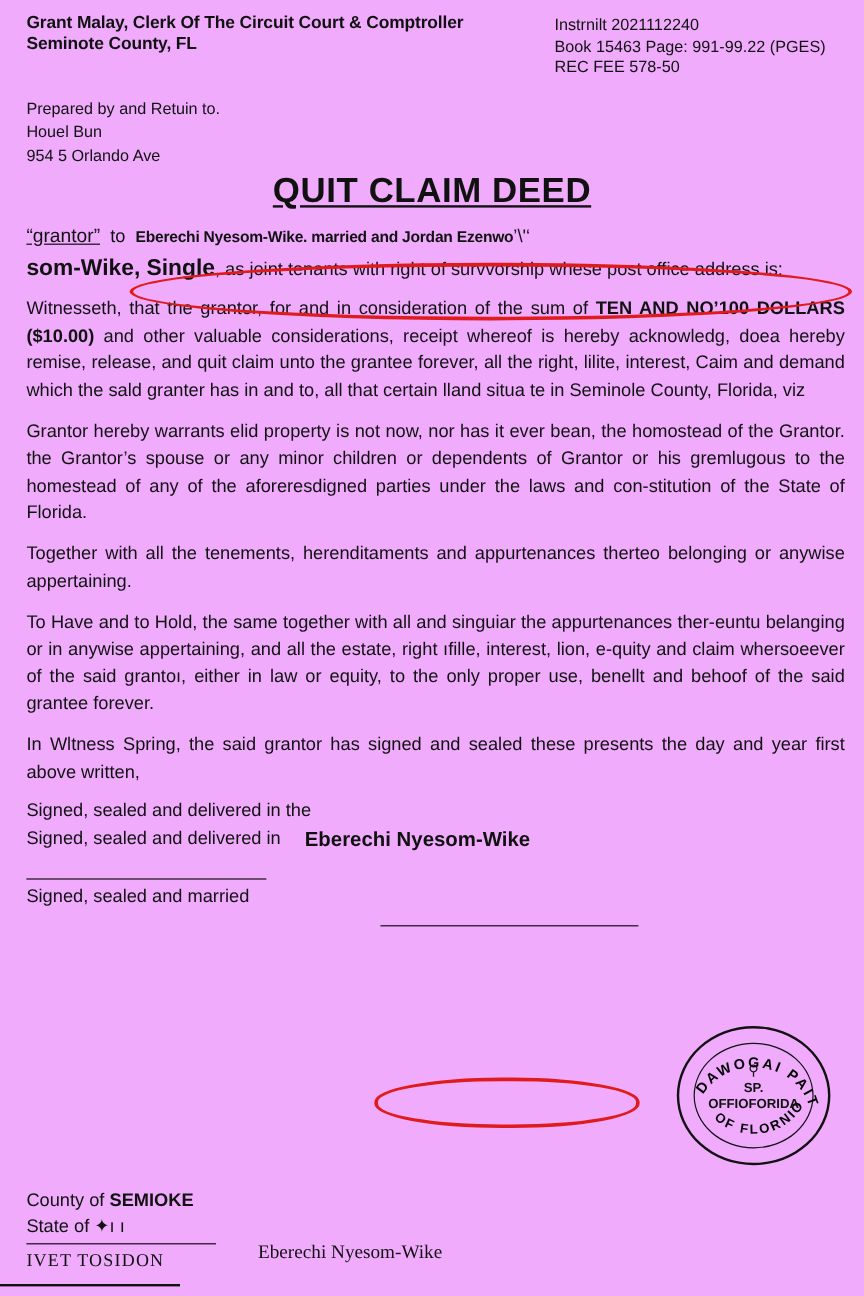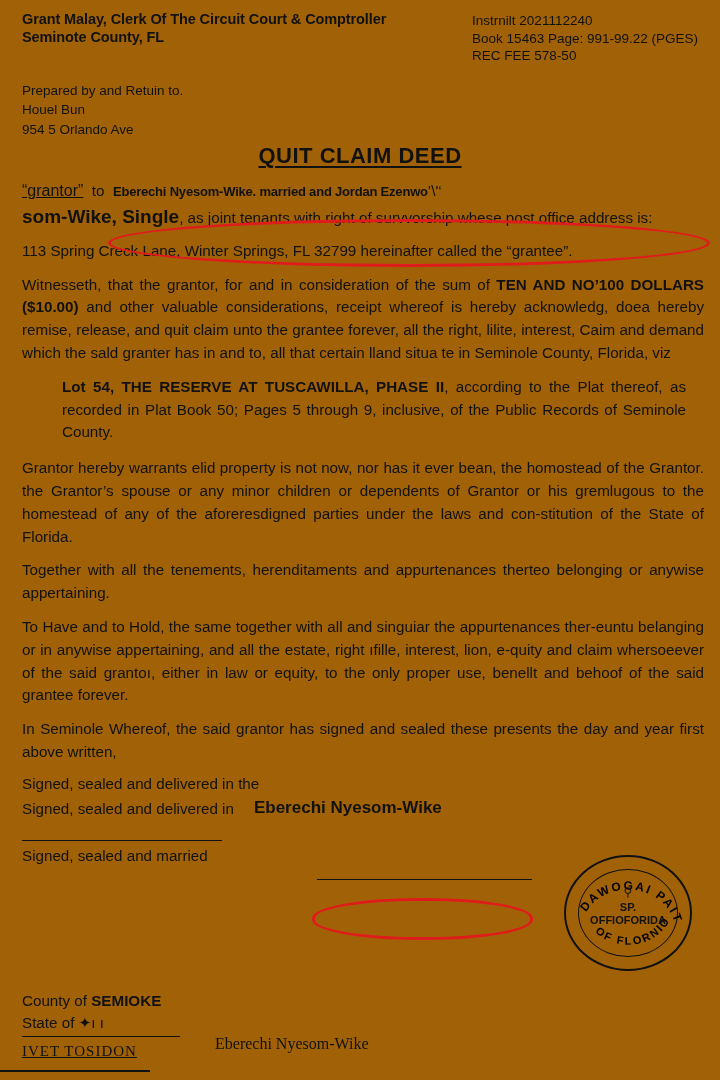--- a/index.html
+++ b/index.html
@@ -14,56 +14,56 @@
     color: #111111;
     position: relative;
     overflow: hidden;
   }
   .page {
     position: relative;
     width: 720px;
     height: 1080px;
     padding: 0;
     box-sizing: border-box;
-    background: #a16207;
+    background: #f0abfc;
   }
 
   
   .header {
     display: flex;
     justify-content: space-between;
     align-items: flex-start;
     padding: 10px 14px 0 22px;
   }
   .clerk-block {
     font-size: 14.5px;
     line-height: 1.25;
     font-weight: 600;
     letter-spacing: -0.1px;
     max-width: 400px;
   }
   .instr-block {
     font-size: 13.5px;
     line-height: 1.3;
     margin-top: 2px;
-    margin-right: 8px;
+    margin-right: 18px;
     font-weight: 500;
   }
 
   .prepared {
     margin: 16px 0 0 22px;
     font-size: 13.5px;
     line-height: 1.45;
     font-weight: 500;
   }
 
   
   .title {
     text-align: center;
-    font-size: 22px;
+    font-size: 29px;
     font-weight: 700;
     letter-spacing: 0.5px;
     margin: 4px 0 10px 0;
     text-decoration: underline;
     text-underline-offset: 3px;
   }
 
   
   .body-wrap {
     padding: 0 16px 0 22px;
@@ -129,21 +129,21 @@
   }
 
   
   .sig-area {
     position: relative;
     padding: 0 16px 0 22px;
     font-size: 15.2px;
   }
   .sig-row {
     display: flex;
-    align-items: center;
+    align-items: flex-start;
     gap: 14px;
     margin-bottom: 6px;
   }
   .sig-label { white-space: nowrap; }
   .sig-rule {
     border-bottom: 1.6px solid #111;
     width: 200px;
     height: 14px;
   }
   .sig-name-written {
@@ -207,21 +207,20 @@
   .state-rule {
     border-bottom: 1.6px solid #111;
     width: 158px;
     margin-top: 2px;
   }
   .scrawl {
     font-size: 15px;
     letter-spacing: 1px;
     margin-top: 4px;
     font-family: "Liberation Serif", serif;
-    text-decoration: underline;
   }
   .bottom-name {
     position: absolute;
     left: 215px;
     top: 1035px;
     font-size: 16px;
     font-family: "Liberation Serif", serif;
   }
   .bottom-rule {
     position: absolute;
@@ -256,34 +255,32 @@
 
   <div class="title">QUIT CLAIM DEED</div>
 
   <div class="body-wrap">
 
 
     <p class="line1"><span class="quote-grantor">“grantor”</span>&nbsp;&nbsp;<span>to</span>&nbsp;&nbsp;<span class="names-line">Eberechi Nyesom-Wike. married and Jordan Ezenwo</span><span>’\'‘</span></p>
 
     <p class="line2"><span class="bigname">som-Wike, Single</span><span>, as joint tenants with right of survvorship whese post office address is:</span></p>
 
-    <p class="para">113 Spring Creck Lane, Winter Springs, FL 32799 hereinafter called the “grantee”.</p>
 
 
     <p class="para"><span>Witnesseth, that the grantor, for and in consideration of the sum of </span><b>TEN AND NO’100 DOLLARS ($10.00)</b><span> and other valuable considerations, receipt whereof is hereby acknowledg, doea hereby remise, release, and quit claim unto the grantee forever, all the right, lilite, interest, Caim and demand which the sald granter has in and to, all that certain lland situa te in Seminole County, Florida, viz</span></p>
 
-    <p class="lot-para"><b>Lot 54, THE RESERVE AT TUSCAWILLA, PHASE II</b><span>, according to the Plat thereof, as recorded in Plat Book 50; Pages 5 through 9, inclusive, of the Public Records of Seminole County.</span></p>
 
     <p class="para">Grantor hereby warrants elid property is not now, nor has it ever bean, the homostead of the Grantor. the Grantor’s spouse or any minor children or dependents of Grantor or his gremlugous to the homestead of any of the aforeresdigned parties under the laws and con-stitution of the State of Florida.</p>
 
     <p class="para">Together with all the tenements, herenditaments and appurtenances therteo belonging or anywise appertaining.</p>
 
     <p class="para">To Have and to Hold, the same together with all and singuiar the appurtenances ther-euntu belanging or in anywise appertaining, and all the estate, right ıfille, interest, lion, e-quity and claim whersoeever of the said grantoı, either in law or equity, to the only proper use, benellt and behoof of the said grantee forever.</p>
 
-    <p class="para">In Seminole Whereof, the said grantor has signed and sealed   these presents  the day and year first above written,</p>
+    <p class="para">In Wltness Spring, the said grantor has signed and sealed   these presents  the day and year first above written,</p>
   </div>
 
   <div class="sig-area">
     <div class="sig-row">
       <span class="sig-label">Signed, sealed and delivered in the</span>
     </div>
     <div class="sig-row">
       <span class="sig-label">Signed, sealed and delivered in</span>
       <span class="sig-name-written">Eberechi Nyesom-Wike</span>
     </div>

